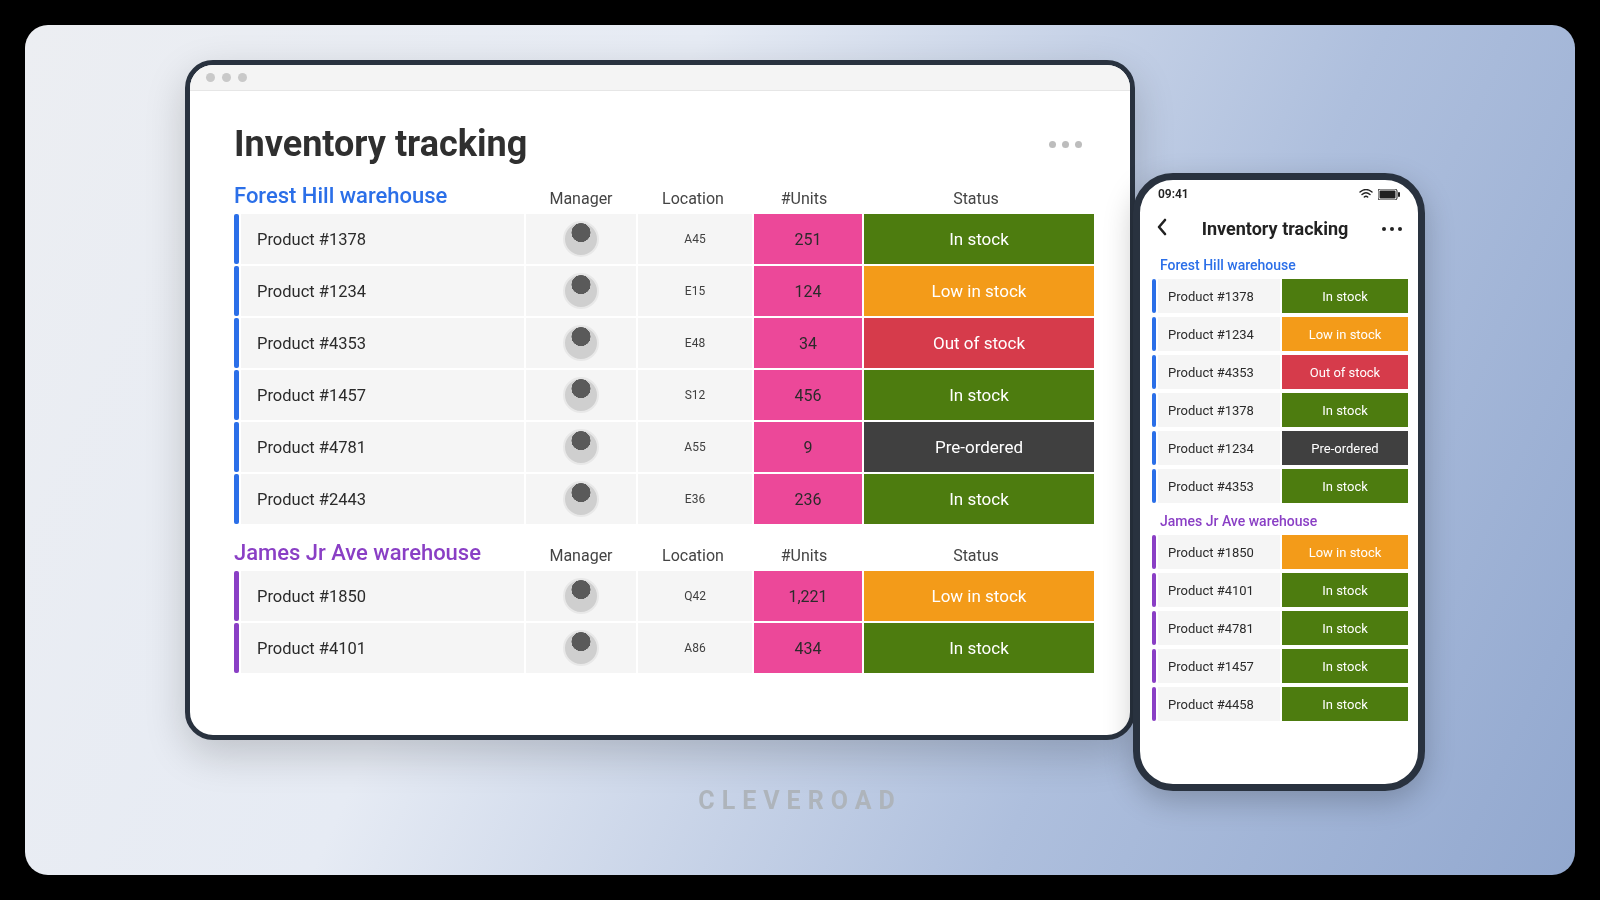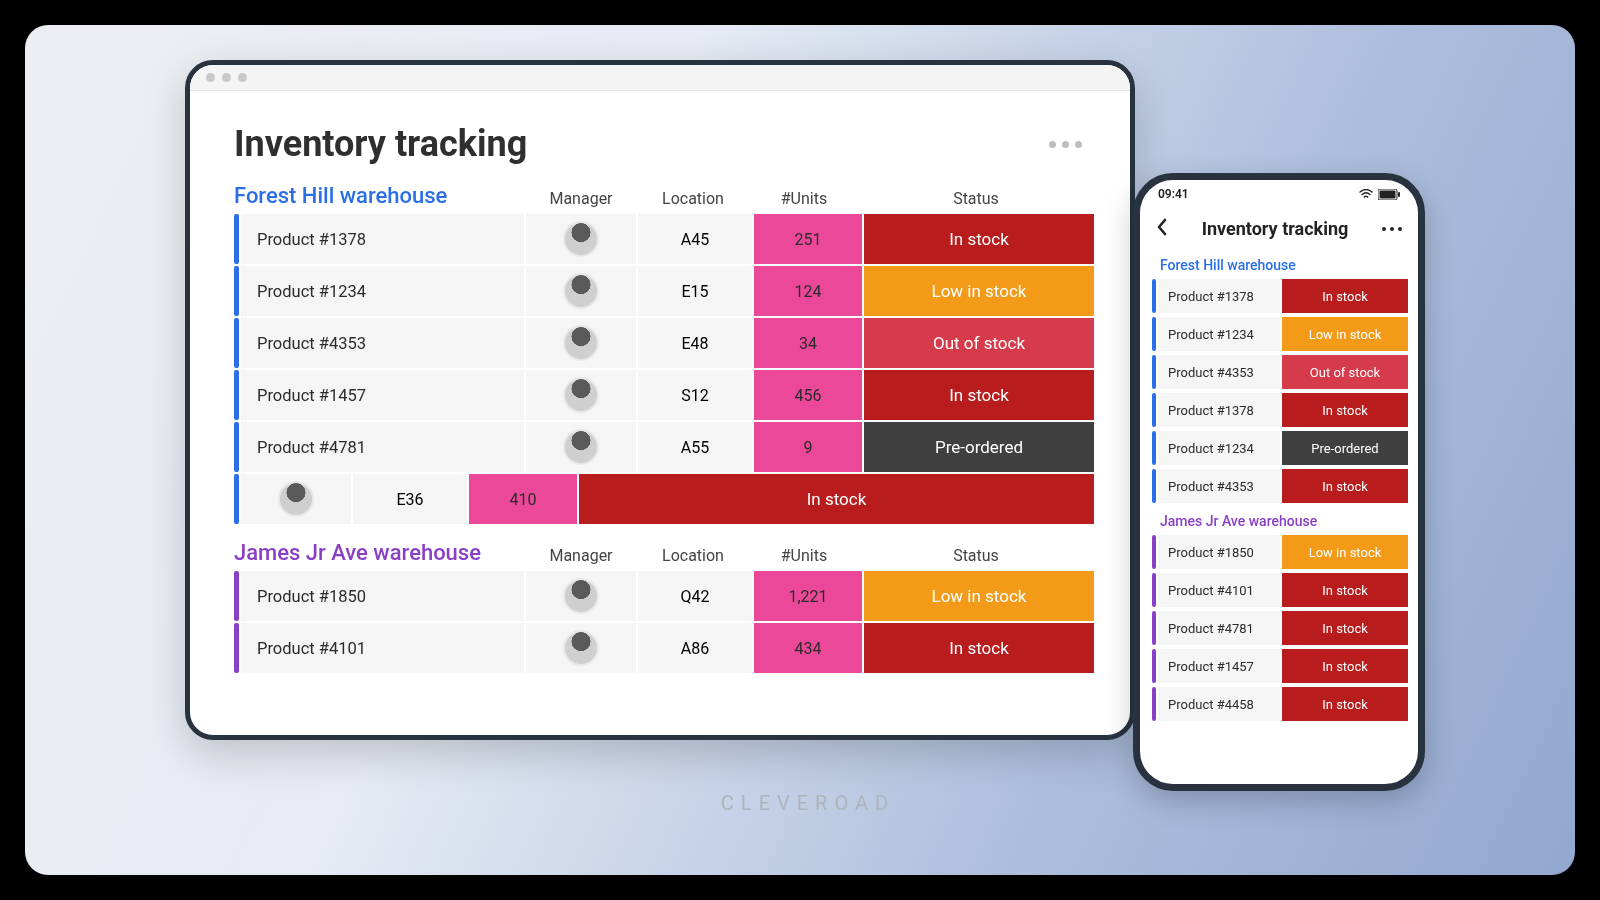--- a/index.html
+++ b/index.html
@@ -57,38 +57,38 @@
 .row {
   display: flex; align-items: stretch;
   height: 50px; margin-bottom: 2px;
 }
 .row .accent { width: 5px; border-radius: 2px; }
 .row.blue .accent { background: #2b6fe8; }
 .row.purple .accent { background: #8a3fc5; }
 .row .cell { display: flex; align-items: center; justify-content: center; margin-left: 2px; }
 .row .cell.name { flex: 0 0 283px; justify-content: flex-start; padding-left: 16px; background: #f5f5f5; font-size: 16.5px; color: #2b2b2b; }
 .row .cell.mgr  { flex: 0 0 110px; background: #f5f5f5; }
-.row .cell.loc  { flex: 0 0 114px; background: #f5f5f5; font-size: 16px; color: #000000; }
+.row .cell.loc  { flex: 0 0 114px; background: #f5f5f5; font-size: 12px; color: #404040; }
 .row .cell.units{ flex: 0 0 108px; background: #ec4899; font-size: 16px; color: #2b2b2b; }
 .row .cell.status{ flex: 1; color: #fff; font-size: 17px; }
 .avatar {
   width: 36px; height: 36px; border-radius: 50%;
   background: radial-gradient(circle at 50% 30%, #5a5a5a 0 34%, #cfcfcf 35% 100%);
   border: 2px solid #e8e8e8;
 }
-.status-instock   { background: #b91c1c; }
+.status-instock   { background: #4d7c0f; }
 .status-low       { background: #f39b19; }
 .status-out       { background: #d63b4b; }
 .status-pre       { background: #404040; }
 
 
 .brand {
   position: absolute; left: 50%; transform: translateX(-50%);
   bottom: 60px;
-  font-size: 20px; letter-spacing: 7px; font-weight: 400; color: #aeb4bb; margin-left: 8px;
+  font-size: 25px; letter-spacing: 7px; font-weight: 700; color: #aeb4bb;
 }
 
 
 .phone {
   position: absolute;
   right: 150px; top: 148px;
   width: 292px; height: 618px;
   background: #fff;
   border: 7px solid #29323f;
   border-radius: 40px;
@@ -194,25 +194,26 @@
             <div class="cell name">Product  #4781</div>
             <div class="cell mgr">
               <div class="avatar"></div>
             </div>
             <div class="cell loc">A55</div>
             <div class="cell units">9</div>
             <div class="cell status status-pre">Pre-ordered</div>
           </div>
           <div class="row blue">
             <div class="accent"></div>
+            <div class="cell name">Product  #2443</div>
             <div class="cell mgr">
               <div class="avatar"></div>
             </div>
             <div class="cell loc">E36</div>
-            <div class="cell units">410</div>
+            <div class="cell units">236</div>
             <div class="cell status status-instock">In stock</div>
           </div>
         </div>
         <div class="section">
           <div class="section-head">
             <div class="section-title purple">James Jr Ave warehouse</div>
             <div class="col-head col-manager">Manager</div>
             <div class="col-head col-location">Location</div>
             <div class="col-head col-units">#Units</div>
             <div class="col-head col-status">Status</div>

